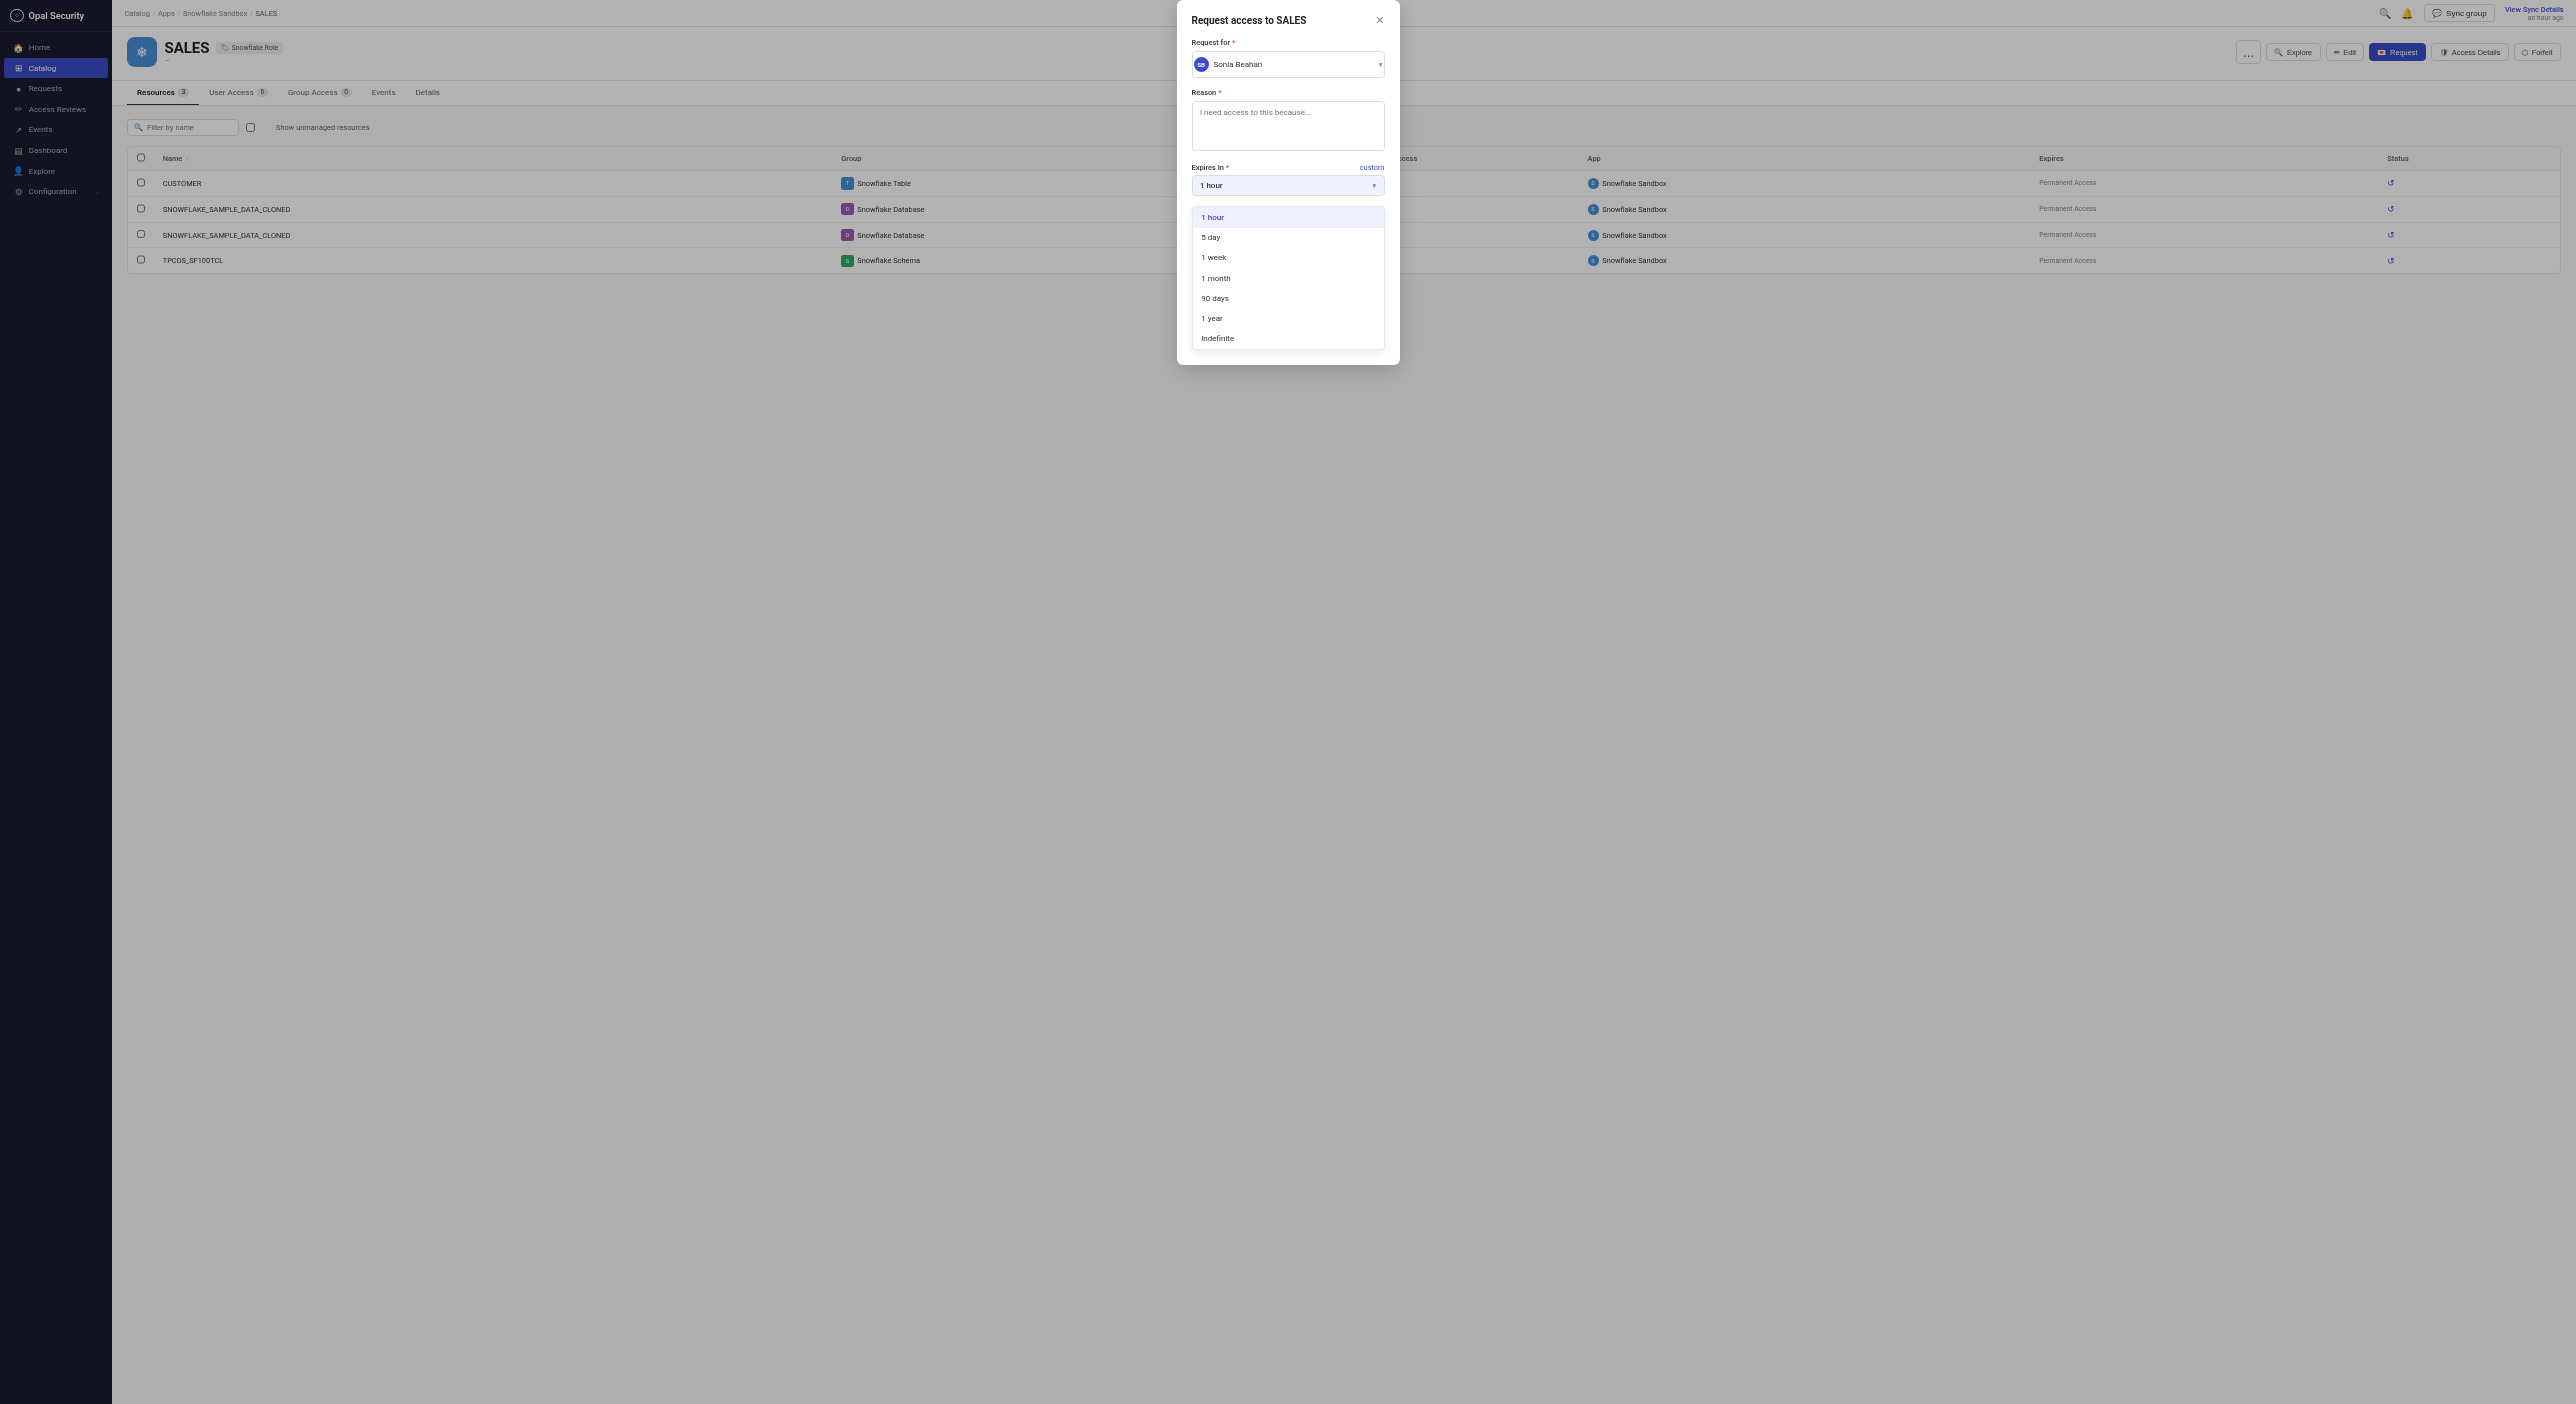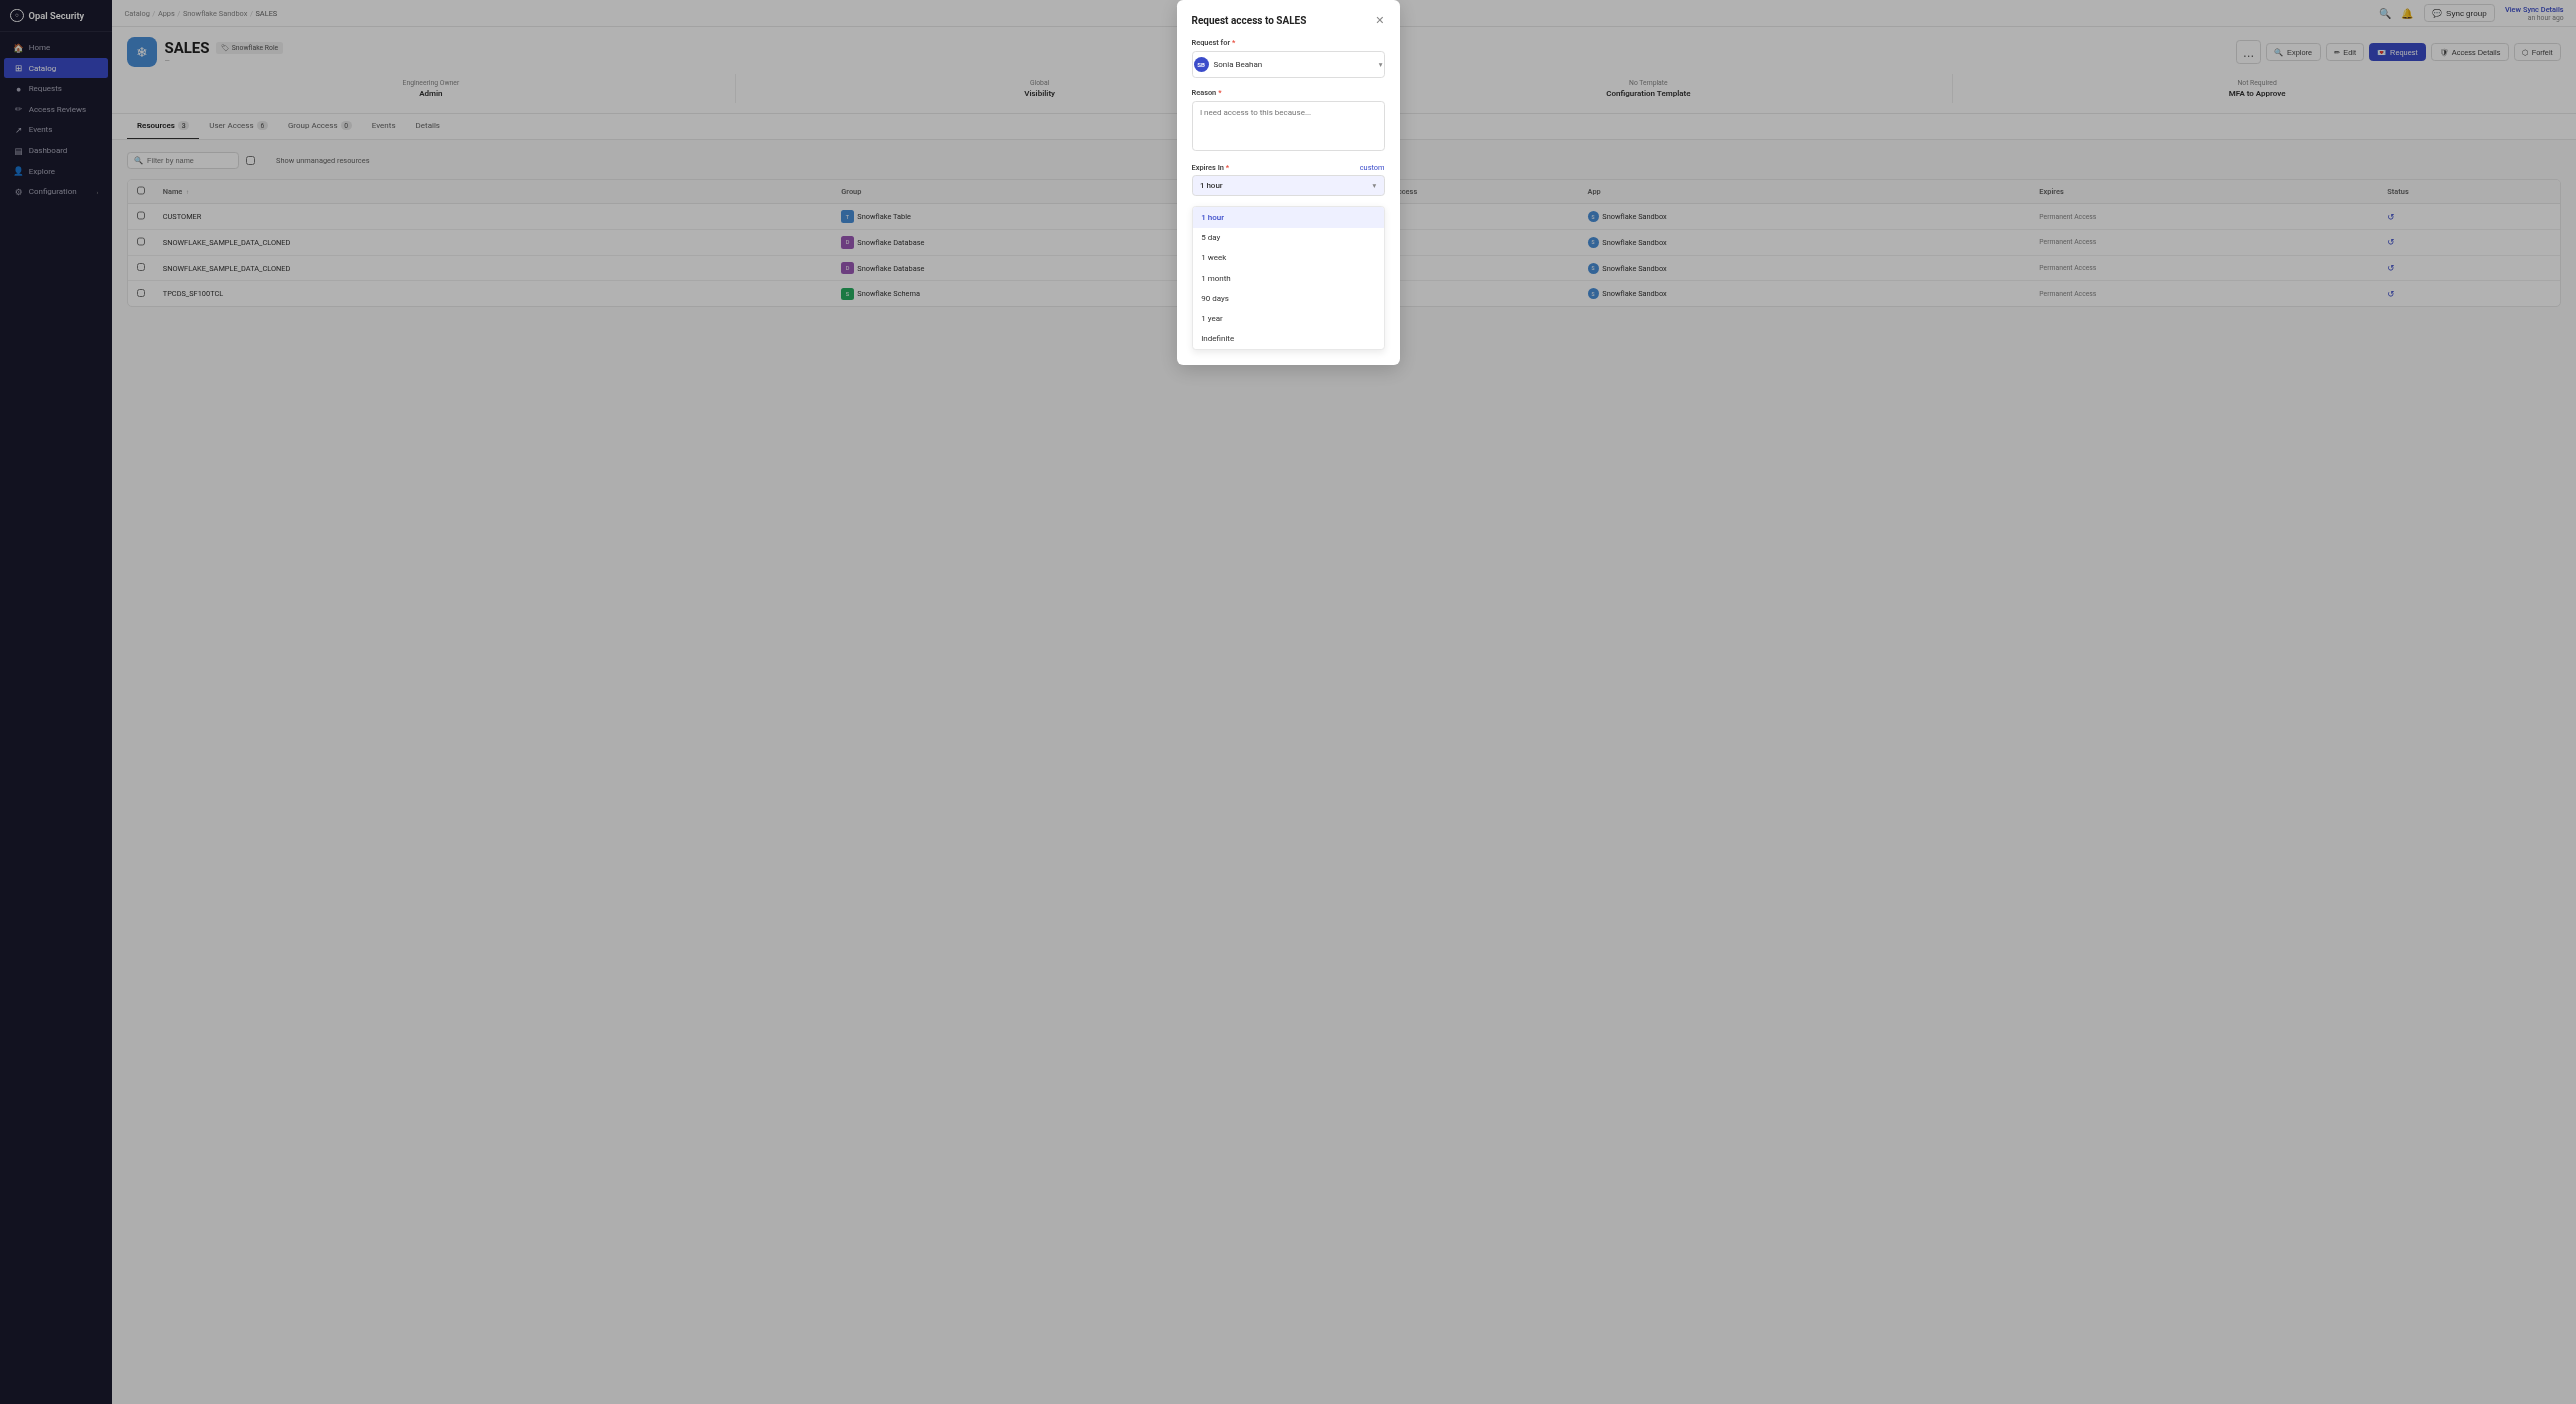--- a/index.html
+++ b/index.html
@@ -212,38 +212,20 @@
           <span>🛡</span>
           <span>Access Details</span>
         </button>
         <button class="action-btn">
           <span>⬡</span>
           <span>Forfeit</span>
         </button>
       </div>
     </div>
 
-    <div class="meta-row">
-      <div class="meta-item">
-        <div class="meta-label">Engineering Owner</div>
-        <div class="meta-value">Admin</div>
-      </div>
-      <div class="meta-item">
-        <div class="meta-label">Global</div>
-        <div class="meta-value">Visibility</div>
-      </div>
-      <div class="meta-item">
-        <div class="meta-label">No Template</div>
-        <div class="meta-value">Configuration Template</div>
-      </div>
-      <div class="meta-item">
-        <div class="meta-label">Not Required</div>
-        <div class="meta-value">MFA to Approve</div>
-      </div>
-    </div>
   </div>
 
   <div class="tabs">
     <div class="tab active">
       <span>Resources</span>
       <span class="tab-count">3</span>
     </div>
     <div class="tab">
       <span>User Access</span>
       <span class="tab-count">6</span>

